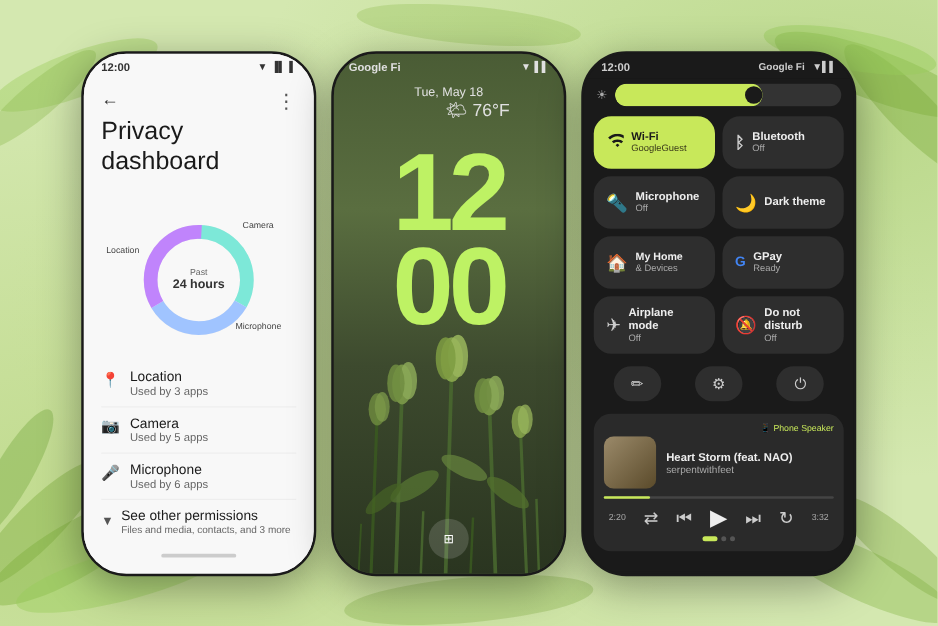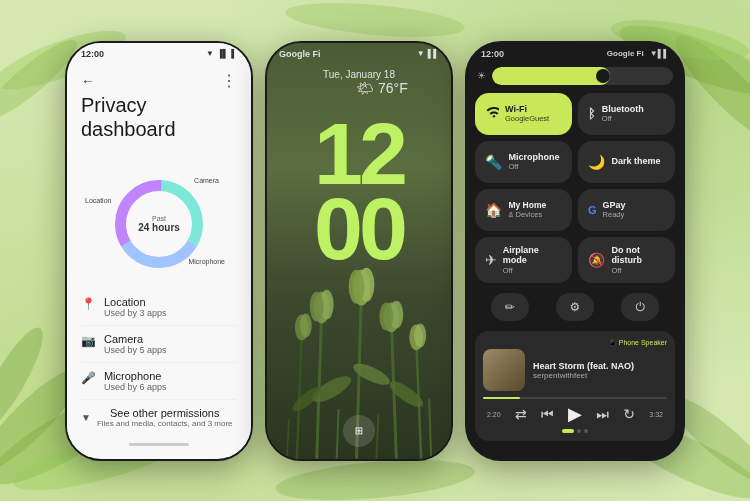--- a/index.html
+++ b/index.html
@@ -206,21 +206,20 @@
       gap: 6px;
       padding: 7px 0;
     }
 
     .chevron-down { font-size: 10px; color: #555; }
 
     .see-more-text .see-title {
       font-size: 11px;
       font-weight: 500;
       color: #1a1a1a;
-      text-align: center;
     }
 
     .see-more-text .see-sub {
       font-size: 8px;
       color: #666;
     }
 
     .home-indicator {
       width: 60px;
       height: 3px;
@@ -666,21 +665,21 @@
 
       <div class="phone2-status">
         <span style="font-size:9px;font-weight:600;">Google Fi</span>
         <div style="display:flex;gap:3px;font-size:8px;">
           <span>▼</span>
           <span>▌▌</span>
         </div>
       </div>
 
       <div style="position:absolute;top:18px;left:0;right:0;z-index:4;padding-top:8px;text-align:center;">
-        <div style="font-size:10px;color:#e0e0e0;">Tue, January 18</div>
+        <div style="font-size:10px;color:#e0e0e0;">Tue, May 18</div>
         <div style="font-size:14px;color:#e0e0e0;padding-left:46px;">
           <span>🌤</span>
           <span>76°F</span>
         </div>
       </div>
 
       <div class="clock-time">
         <div>12</div>
         <div>00</div>
       </div>

